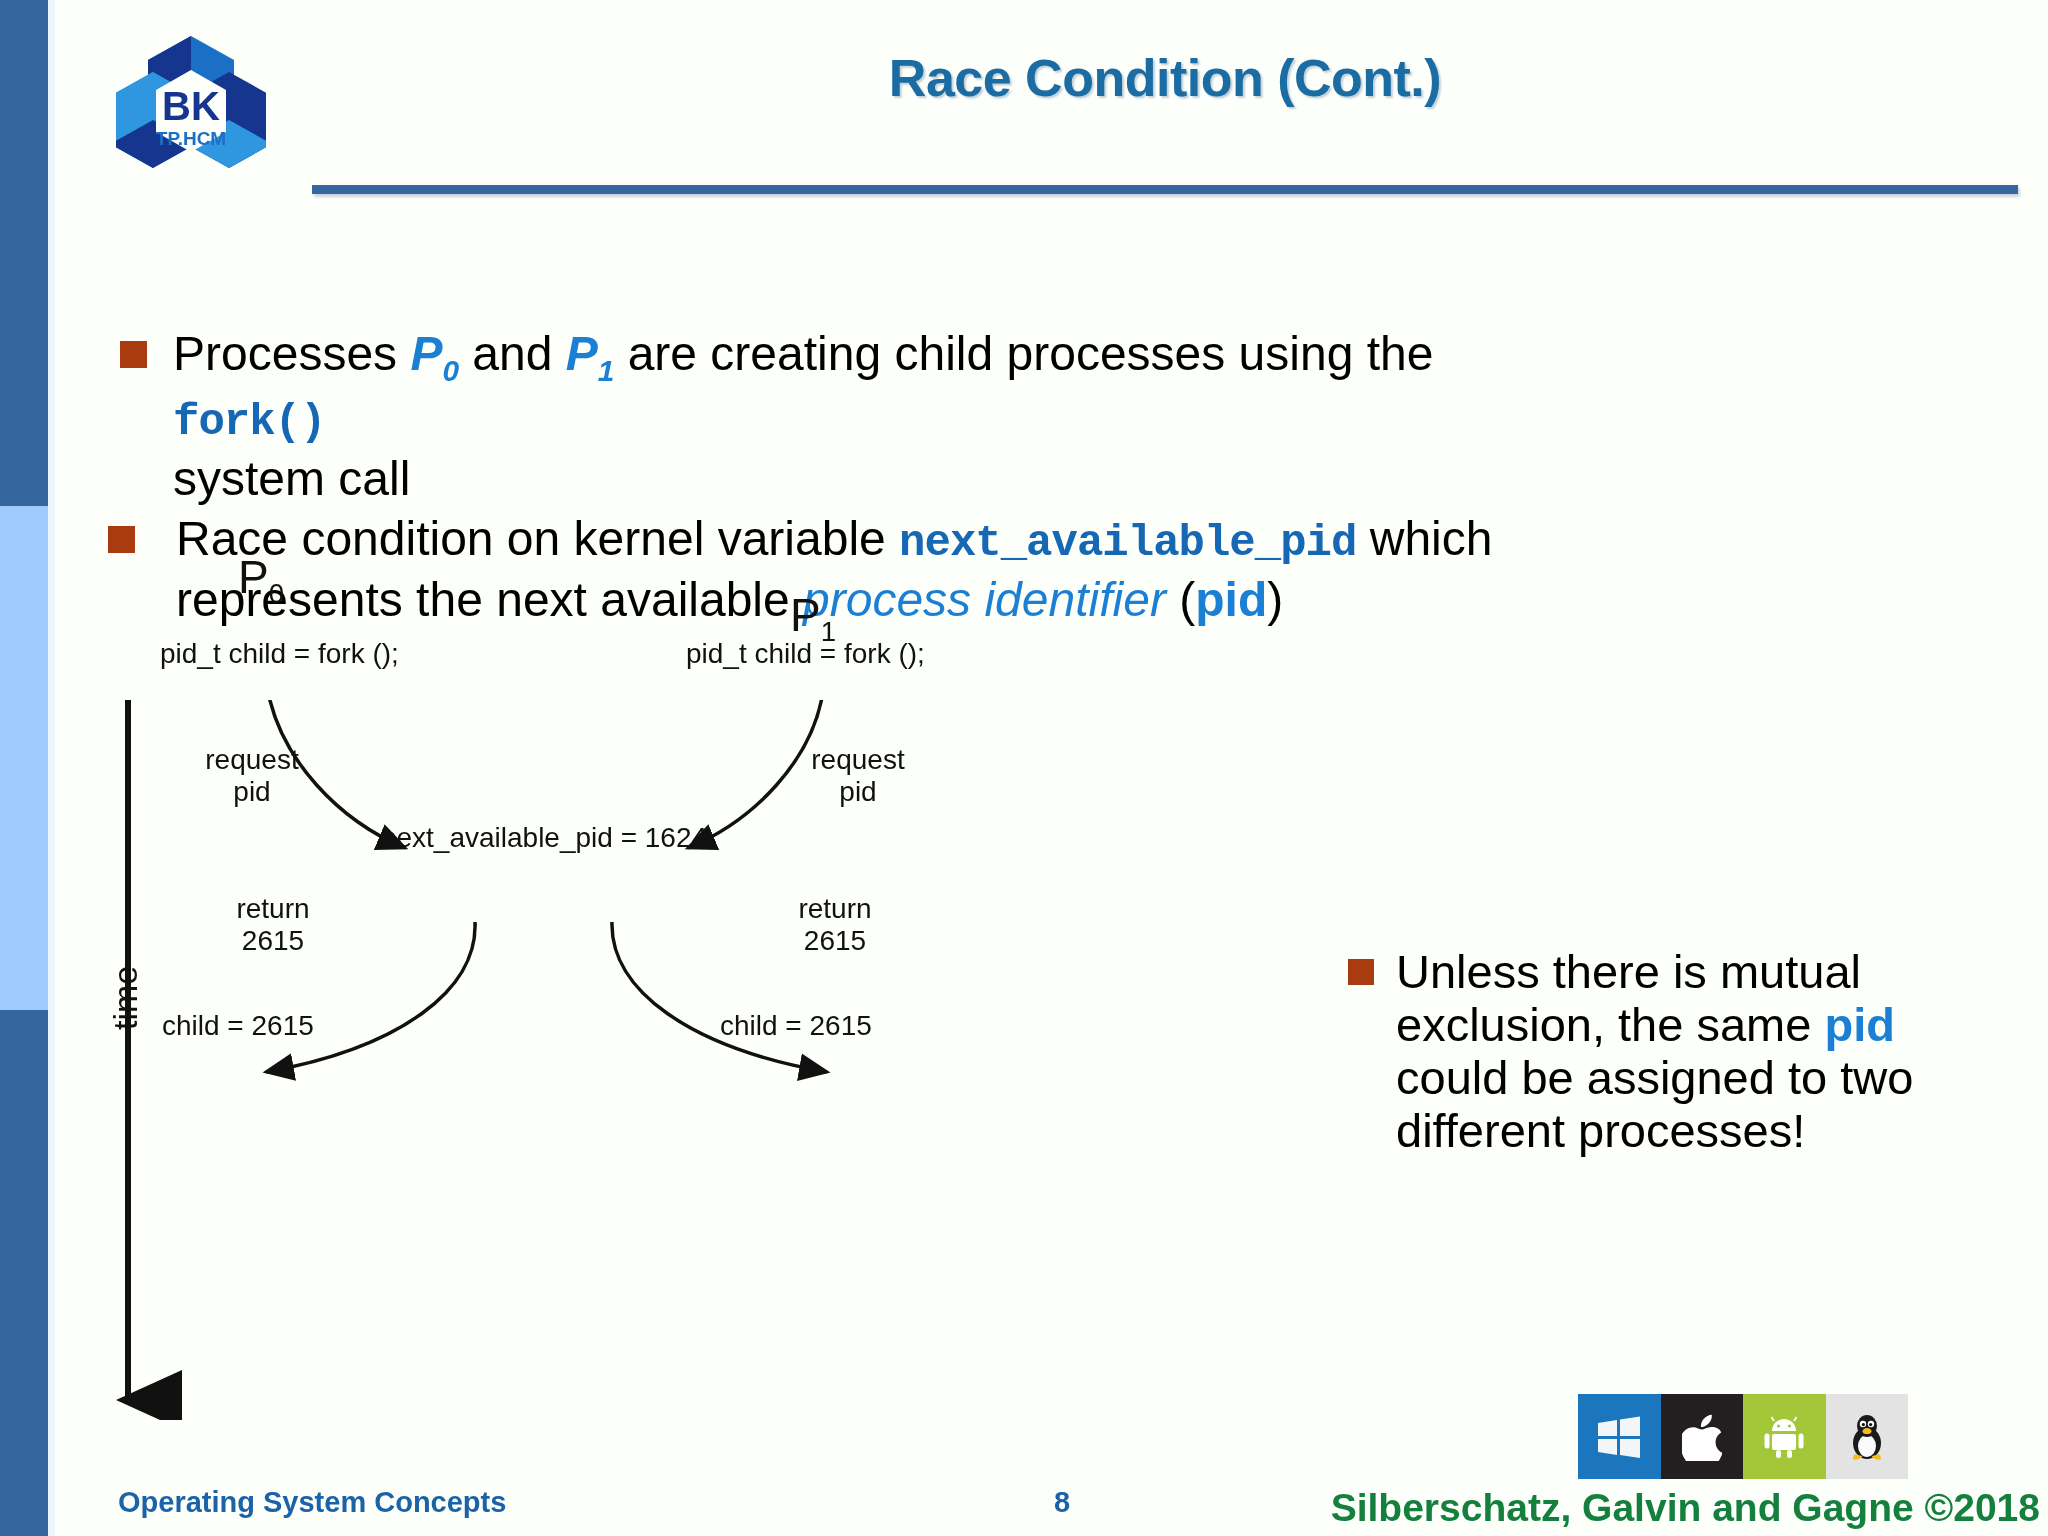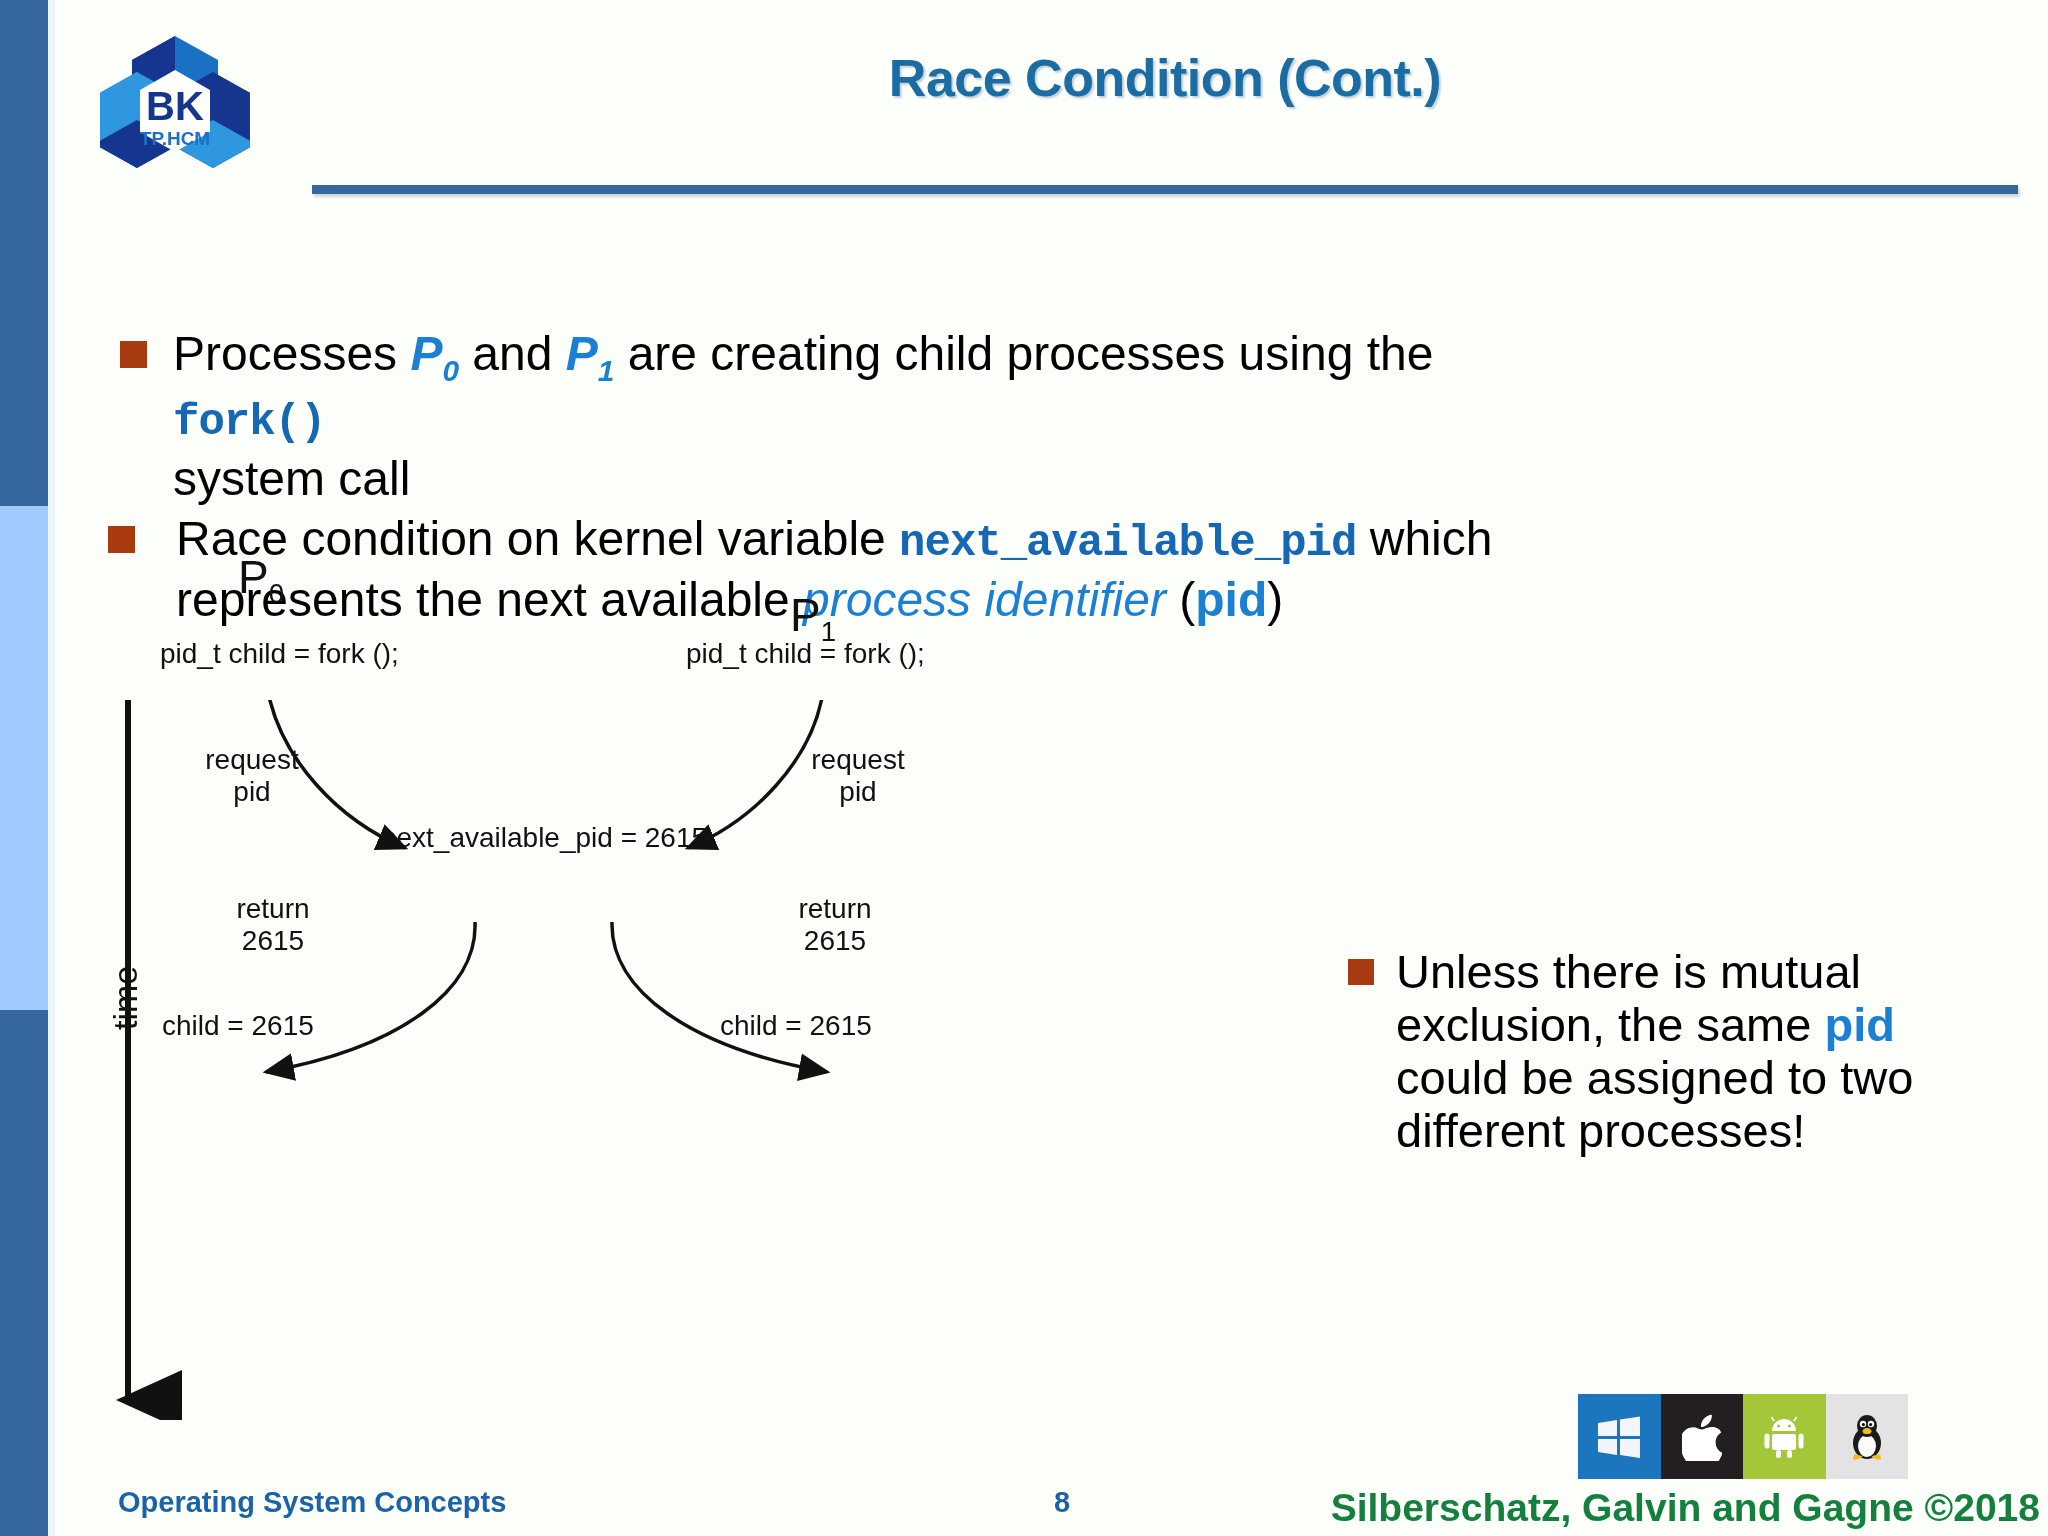--- a/index.html
+++ b/index.html
@@ -8,21 +8,21 @@
 
   
   .rail{position:absolute;left:0;top:0;width:48px;height:1536px;}
   .rail-seg{position:absolute;left:0;width:48px;}
   .rail-top{top:0;height:506px;background:#36669e;}
   .rail-mid{top:506px;height:504px;background:#9fcbff;}
   .rail-bot{top:1010px;height:526px;background:#36669e;}
   .rail-hair{position:absolute;left:48px;top:0;width:7px;height:1536px;background:#eef4fb;}
 
   
-  .logo{position:absolute;left:100px;top:32px;width:150px;height:140px;}
+  .logo{position:absolute;left:116px;top:32px;width:150px;height:140px;}
   .logo svg{display:block;}
 
   
   .title{position:absolute;left:300px;top:48px;width:1730px;text-align:center;
          font-size:52px;font-weight:bold;color:#1a6ca3;letter-spacing:-0.5px;
          text-shadow:2px 2px 2px rgba(120,150,175,.45);}
   .title-rule{position:absolute;left:312px;top:185px;width:1706px;height:9px;background:#36669e;
               box-shadow:2px 3px 3px rgba(130,150,170,.4);}
 
   
@@ -141,21 +141,21 @@
 
     <div class="dg-label dg-big" style="left:138px;top:-150px;"><span>P</span><sub>0</sub></div>
     <div class="dg-label dg-big" style="left:690px;top:-150px;margin-top:38px;"><span>P</span><sub>1</sub></div>
 
     <div class="dg-label" style="left:60px;top:-62px;">pid_t child = fork ();</div>
     <div class="dg-label" style="left:586px;top:-62px;">pid_t child = fork ();</div>
 
     <div class="dg-label dg-center" style="left:72px;top:44px;width:160px;"><span>request</span><br><span>pid</span></div>
     <div class="dg-label dg-center" style="left:678px;top:44px;width:160px;"><span>request</span><br><span>pid</span></div>
 
-    <div class="dg-label dg-center" style="left:168px;top:122px;width:552px;">next_available_pid = 2615</div>
+    <div class="dg-label dg-center" style="left:168px;top:122px;width:552px;">next_available_pid = 1624</div>
 
     <div class="dg-label dg-center" style="left:98px;top:193px;width:150px;"><span>return</span><br><span>2615</span></div>
     <div class="dg-label dg-center" style="left:660px;top:193px;width:150px;"><span>return</span><br><span>2615</span></div>
 
     <div class="dg-label" style="left:62px;top:310px;">child = 2615</div>
     <div class="dg-label" style="left:620px;top:310px;">child = 2615</div>
   </div>
 
   <div class="osstrip">
     <div class="ostile os-win">

